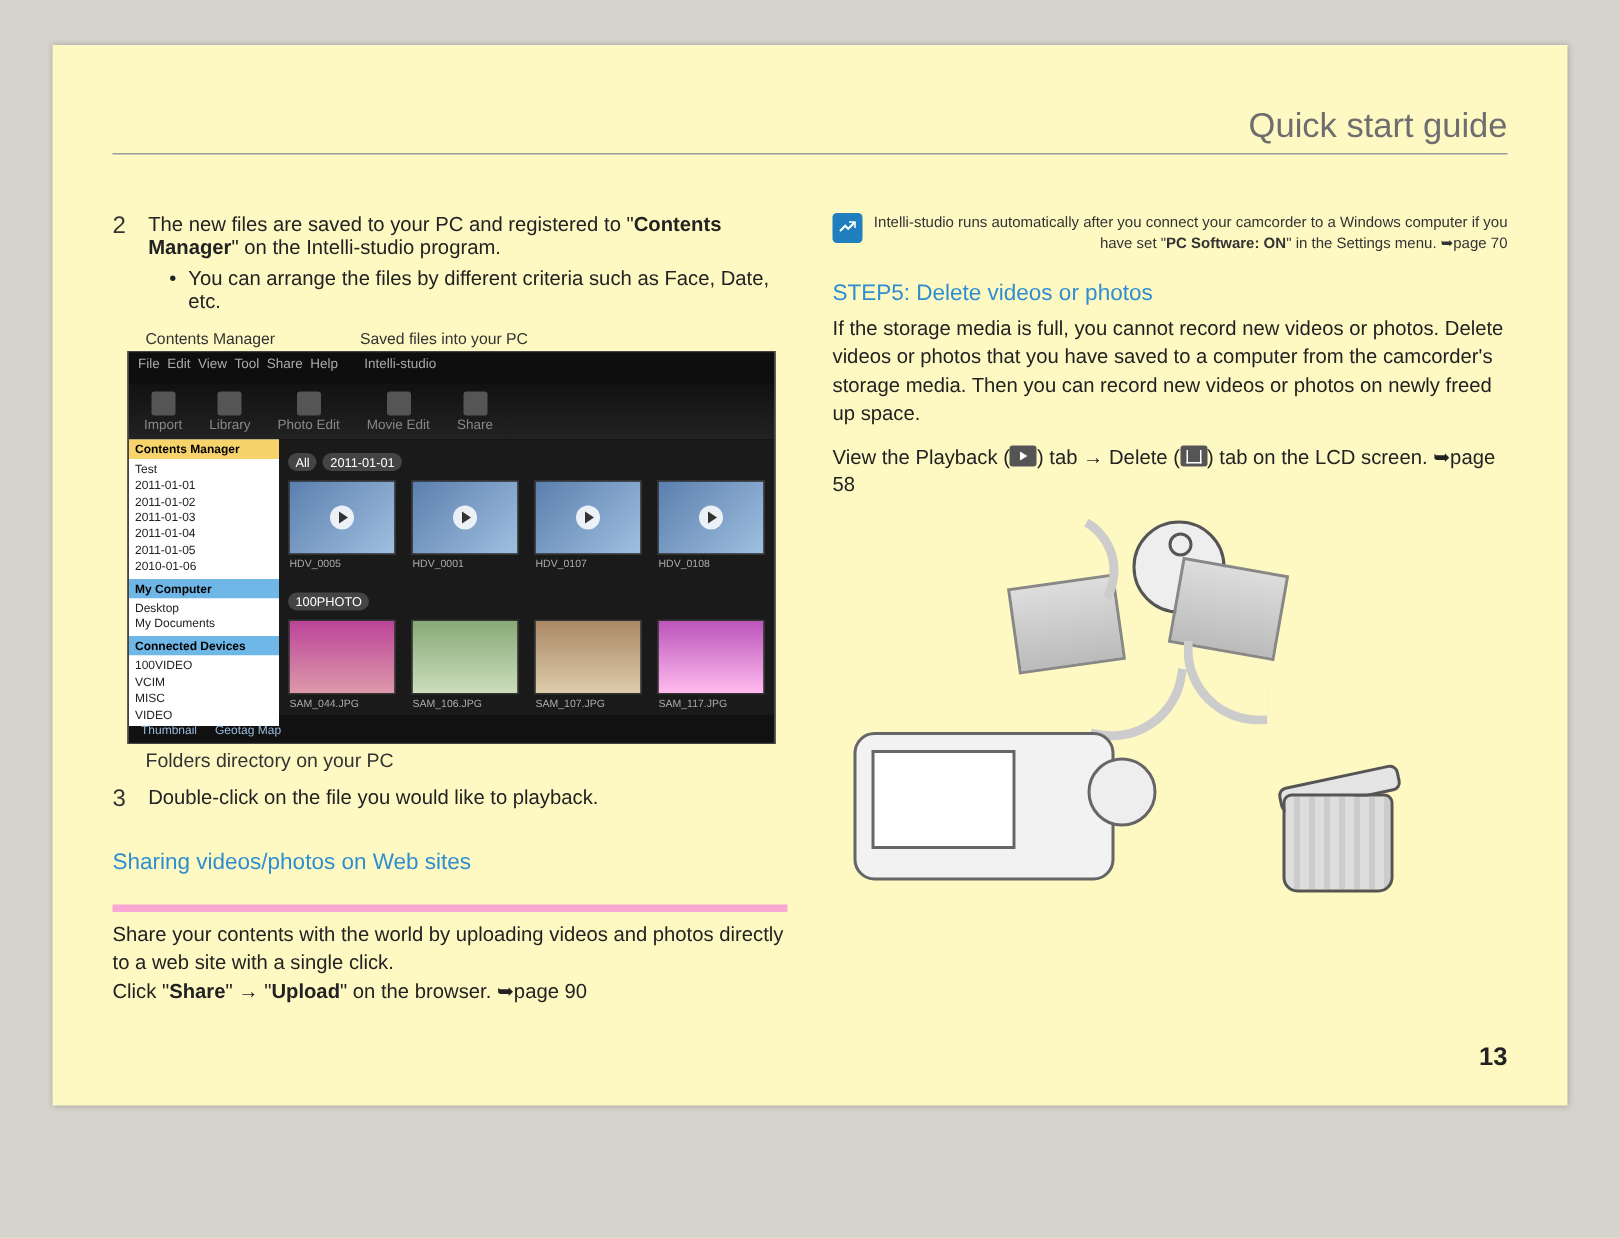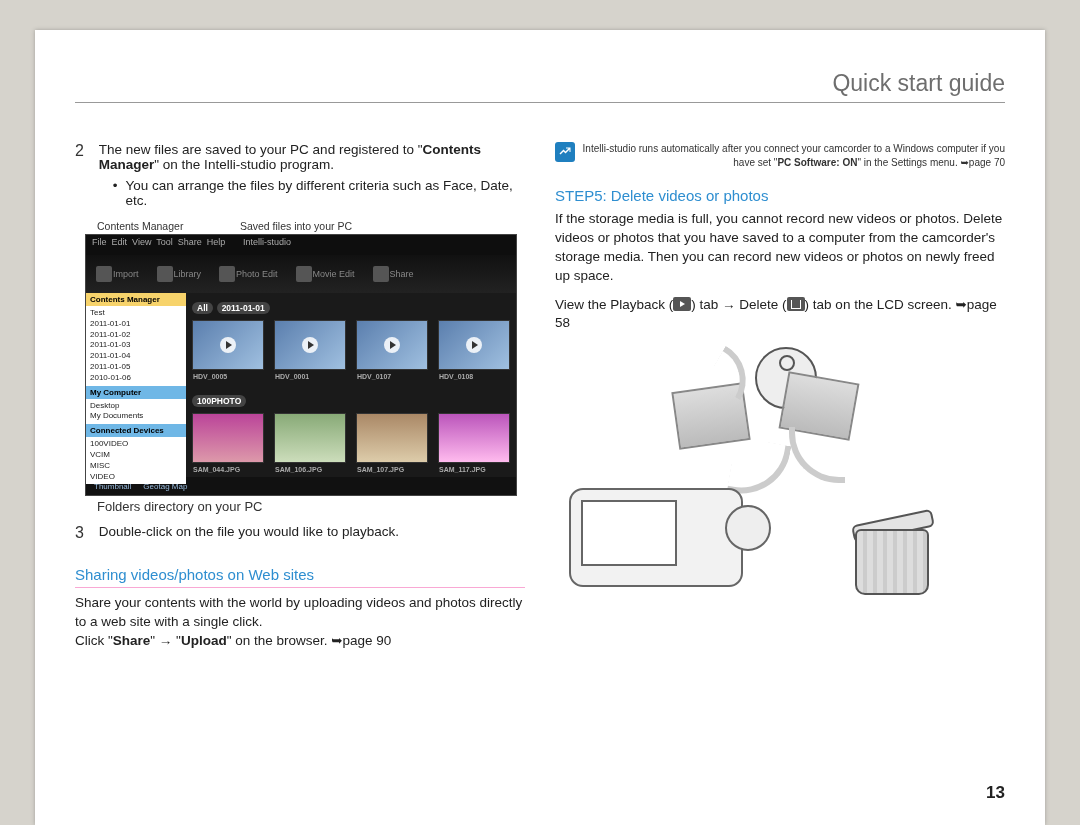--- a/index.html
+++ b/index.html
@@ -7,24 +7,24 @@
     padding: 0;
     background: #d6d3cc;
     font-family: Arial, Helvetica, sans-serif;
     font-size: 13.5px;
     color: #222;
     width: 1080px;
     height: 825px;
     overflow: hidden;
   }
   .page {
-    background: #ffffff;
+    background: #fef9c3;
     margin: 30px 35px;
     width: 1010px;
-    height: 795px;
+    height: 707px;
     box-sizing: border-box;
     position: relative;
     box-shadow: 0 0 4px rgba(0,0,0,0.25);
   }
   .header {
     position: absolute;
     top: 40px;
     right: 40px;
     font-size: 23px;
     color: #6e6e6e;
@@ -99,21 +99,21 @@
     height: 38px;
     background: linear-gradient(#111,#222);
     display:flex;
     align-items:center;
     gap:18px;
     padding: 0 10px;
     color:#888;
     font-size:9px;
   }
   .screenshot .toolbar .tb-btn {
-    display:flex; flex-direction:row; align-items:center; gap:1px;
+    display:flex; flex-direction:column; align-items:center; gap:1px;
   }
   .screenshot .toolbar .tb-icon {
     width:16px; height:16px; background:#555; border-radius:2px;
   }
   .screenshot .main {
     display:flex;
     height: calc(100% - 58px - 18px);
   }
   .screenshot .sidebar {
     width: 100px;
@@ -132,21 +132,20 @@
   .screenshot .tree {
     padding: 2px 4px; line-height:1.35; background:#fff;
   }
   .screenshot .gallery {
     flex:1;
     background:#1a1a1a;
     padding:6px;
     display:flex;
     flex-direction:column;
     gap:6px;
-    font-weight:bold;
   }
   .screenshot .crumb {
     color:#fff; font-size:8.5px; background:#444; padding:1px 5px; border-radius:8px; width:fit-content;
   }
   .screenshot .row {
     display:flex; gap:10px;
   }
   .screenshot .thumb {
     width: 70px; height: 48px; background:linear-gradient(135deg,#5b7fae,#a0c0e0); position:relative; border:1px solid #333;
   }
@@ -166,21 +165,21 @@
     font-size: 13px;
     color: #333;
     margin: 3px 0 10px 22px;
   }
   .blue-h {
     color: #2e8ed0;
     font-size: 15px;
     margin: 18px 0 2px 0;
     font-weight: 400;
   }
-  .col-left .blue-h { border-bottom:1px solid #f9a8d4; padding-bottom:4px;margin-top:24px;}
+  .col-left .blue-h { border-bottom:5px solid #f9a8d4; padding-bottom:20px;margin-top:24px;}
   .col-right .blue-h {}
   .note-row {
     display: flex;
     gap: 1px;
     font-size: 10px;
     color: #333;
     line-height: 1.35;
     margin-bottom: 18px;
     text-align: right;
   }

